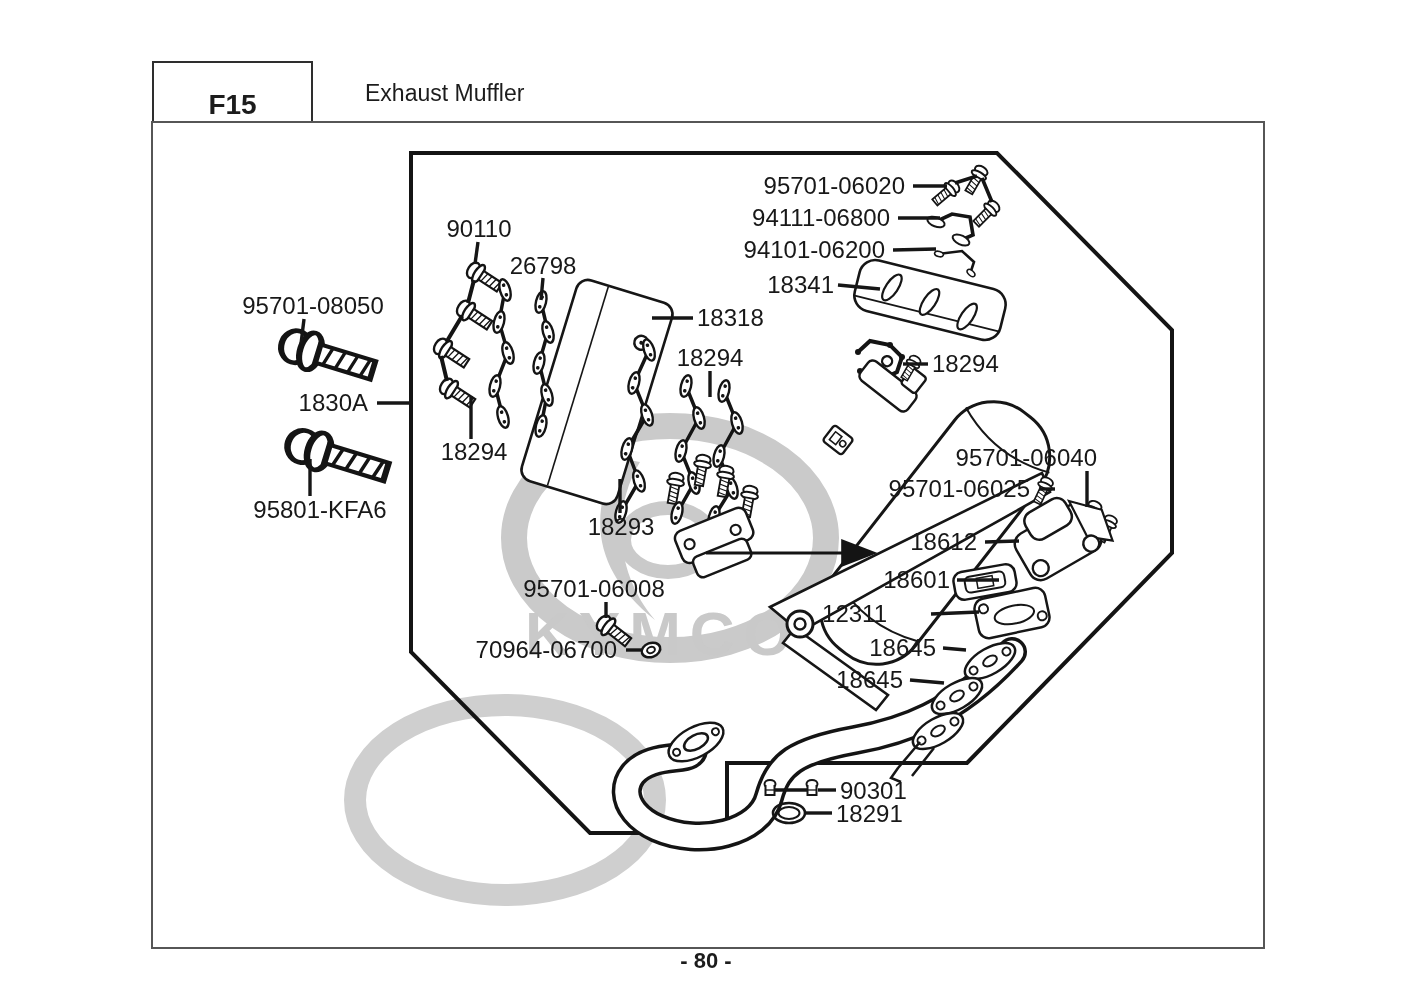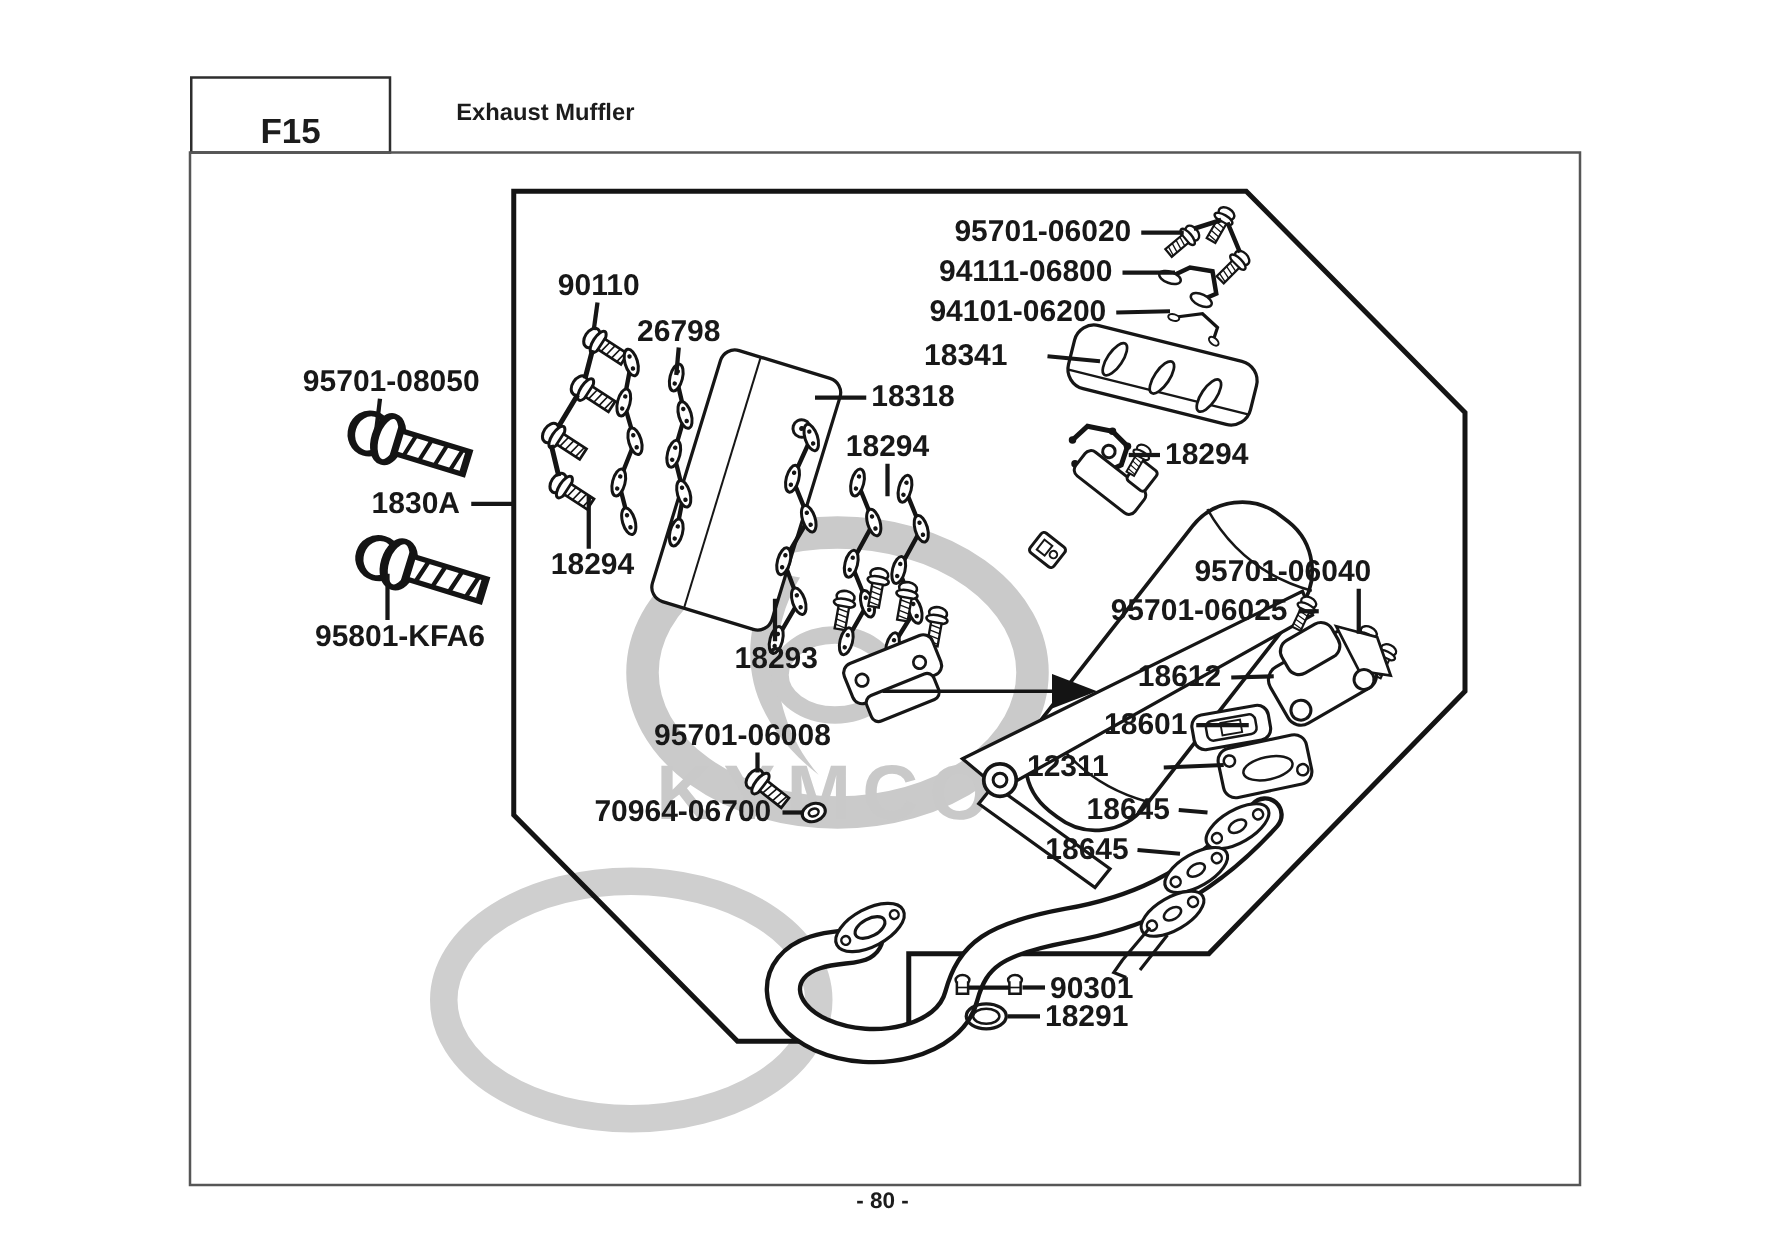--- a/index.html
+++ b/index.html
@@ -1,23 +1,23 @@
 <!DOCTYPE html>
 <html><head>
 <meta charset="utf-8">
 <style>
   html,body{margin:0;padding:0;background:#fff;width:1415px;height:1000px;overflow:hidden;
     font-family:"Liberation Sans",sans-serif;color:#1c1c1c;position:relative;}
   .abs{position:absolute;}
   #outer-box{left:151px;top:121px;width:1110px;height:824px;border:2px solid #565656;background:transparent;}
   #f15-box{left:152px;top:61px;width:157px;height:58px;border:2px solid #2e2e2e;background:#fff;
     display:flex;align-items:flex-end;justify-content:center;font-size:28px;font-weight:bold;}
-  #page-title{left:365px;top:80px;font-size:19px;font-weight:bold;}
-  #page-num{left:706px;top:961px;transform:translate(-50%,-50%);font-size:18px;font-weight:bold;}
-  .label{position:absolute;font-size:24px;font-weight:bold;white-space:nowrap;color:#181818;text-align:right;}
+  #page-title{left:365px;top:80px;font-size:23px;font-weight:normal;}
+  #page-num{left:706px;top:961px;transform:translate(-50%,-50%);font-size:22px;font-weight:bold;}
+  .label{position:absolute;font-size:24px;font-weight:normal;white-space:nowrap;color:#181818;text-align:right;}
   .r{transform:translate(-100%,-50%);} .c{transform:translate(-50%,-50%);} .l{transform:translate(0,-50%);}
   svg{position:absolute;left:0;top:0;}
   .ln{stroke:#161616;stroke-width:3.4;} 
   .art{stroke:#161616;fill:#fff;}
 </style>
 </head>
 <body>
 
 <svg width="1415" height="1000" viewBox="0 0 1415 1000">
   <defs>
@@ -266,21 +266,21 @@
   <span>F15</span>
 </div>
 <div class="abs" id="page-title">Exhaust Muffler</div>
 <div class="abs" id="outer-box"></div>
 <div class="abs" id="page-num">- 80 -</div>
 
 <div>
   <div class="label r" style="left:905px;top:186px">95701-06020</div>
   <div class="label r" style="left:890px;top:218px">94111-06800</div>
   <div class="label r" style="left:885px;top:250px">94101-06200</div>
-  <div class="label r" style="left:806px;top:285px">18341</div>
+  <div class="label r" style="left:834px;top:285px">18341</div>
   <div class="label c" style="left:479px;top:229px">90110</div>
   <div class="label c" style="left:543px;top:266px">26798</div>
   <div class="label c" style="left:313px;top:306px">95701-08050</div>
   <div class="label l" style="left:697px;top:318px">18318</div>
   <div class="label r" style="left:368px;top:403px">1830A</div>
   <div class="label c" style="left:474px;top:452px">18294</div>
   <div class="label c" style="left:320px;top:510px">95801-KFA6</div>
   <div class="label c" style="left:621px;top:527px">18293</div>
   <div class="label c" style="left:710px;top:358px">18294</div>
   <div class="label l" style="left:932px;top:364px">18294</div>

